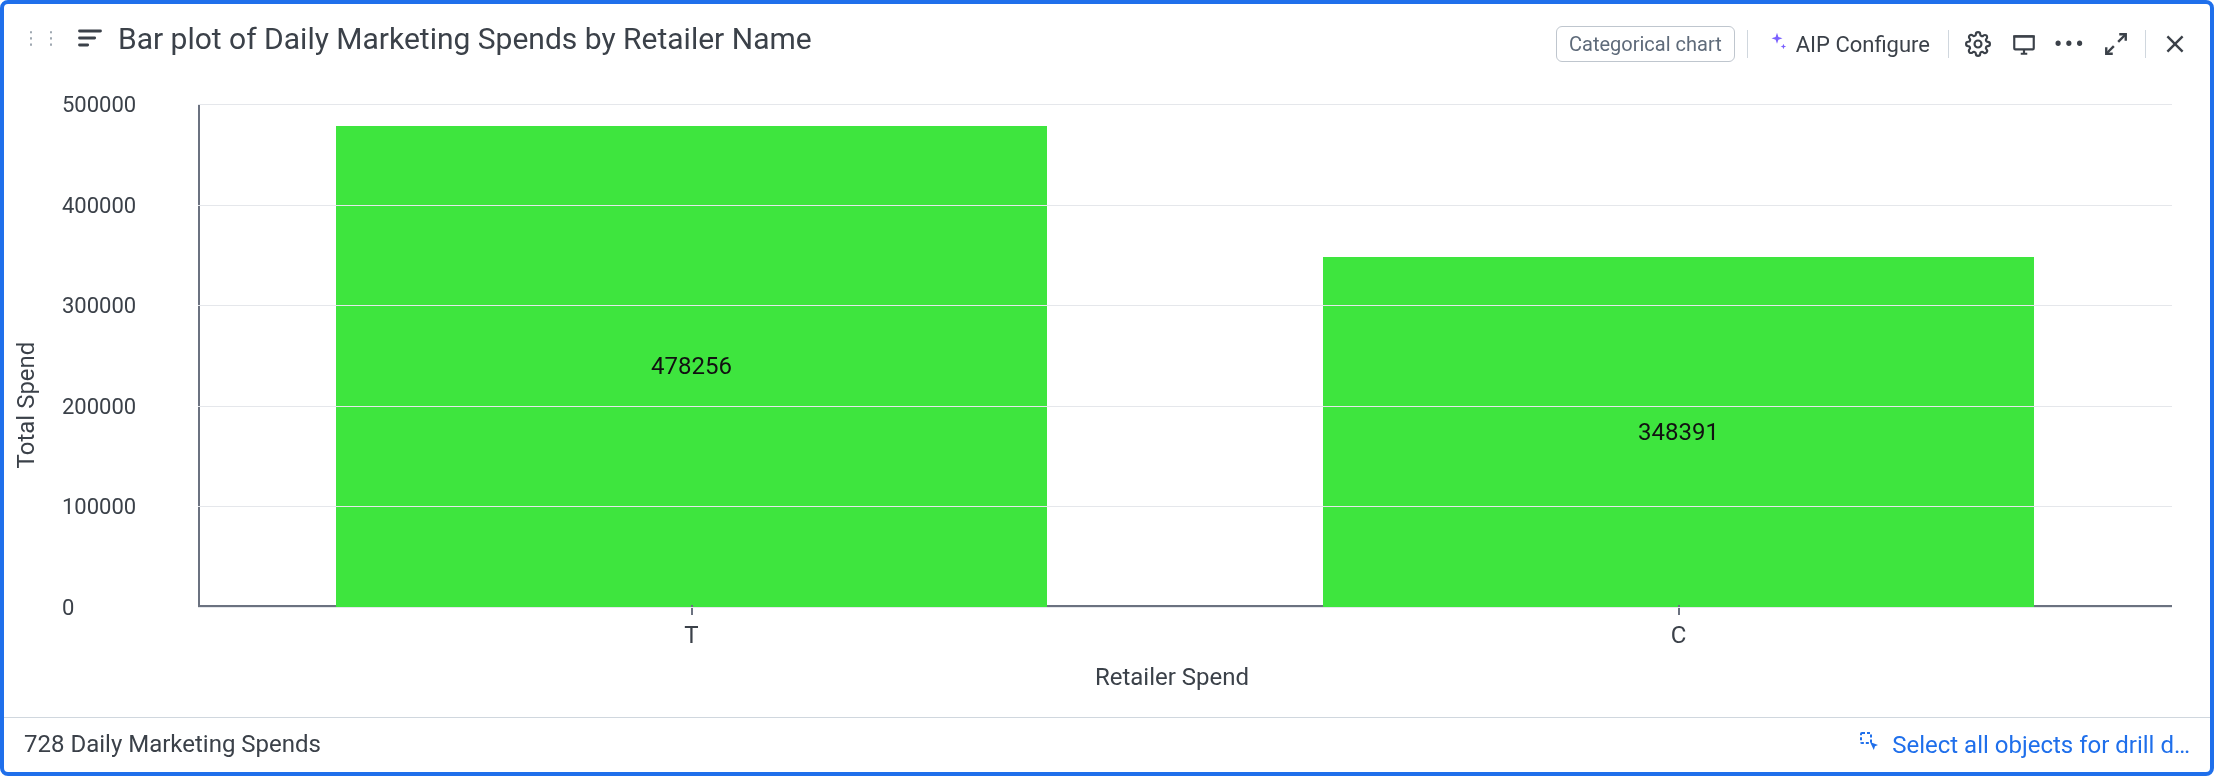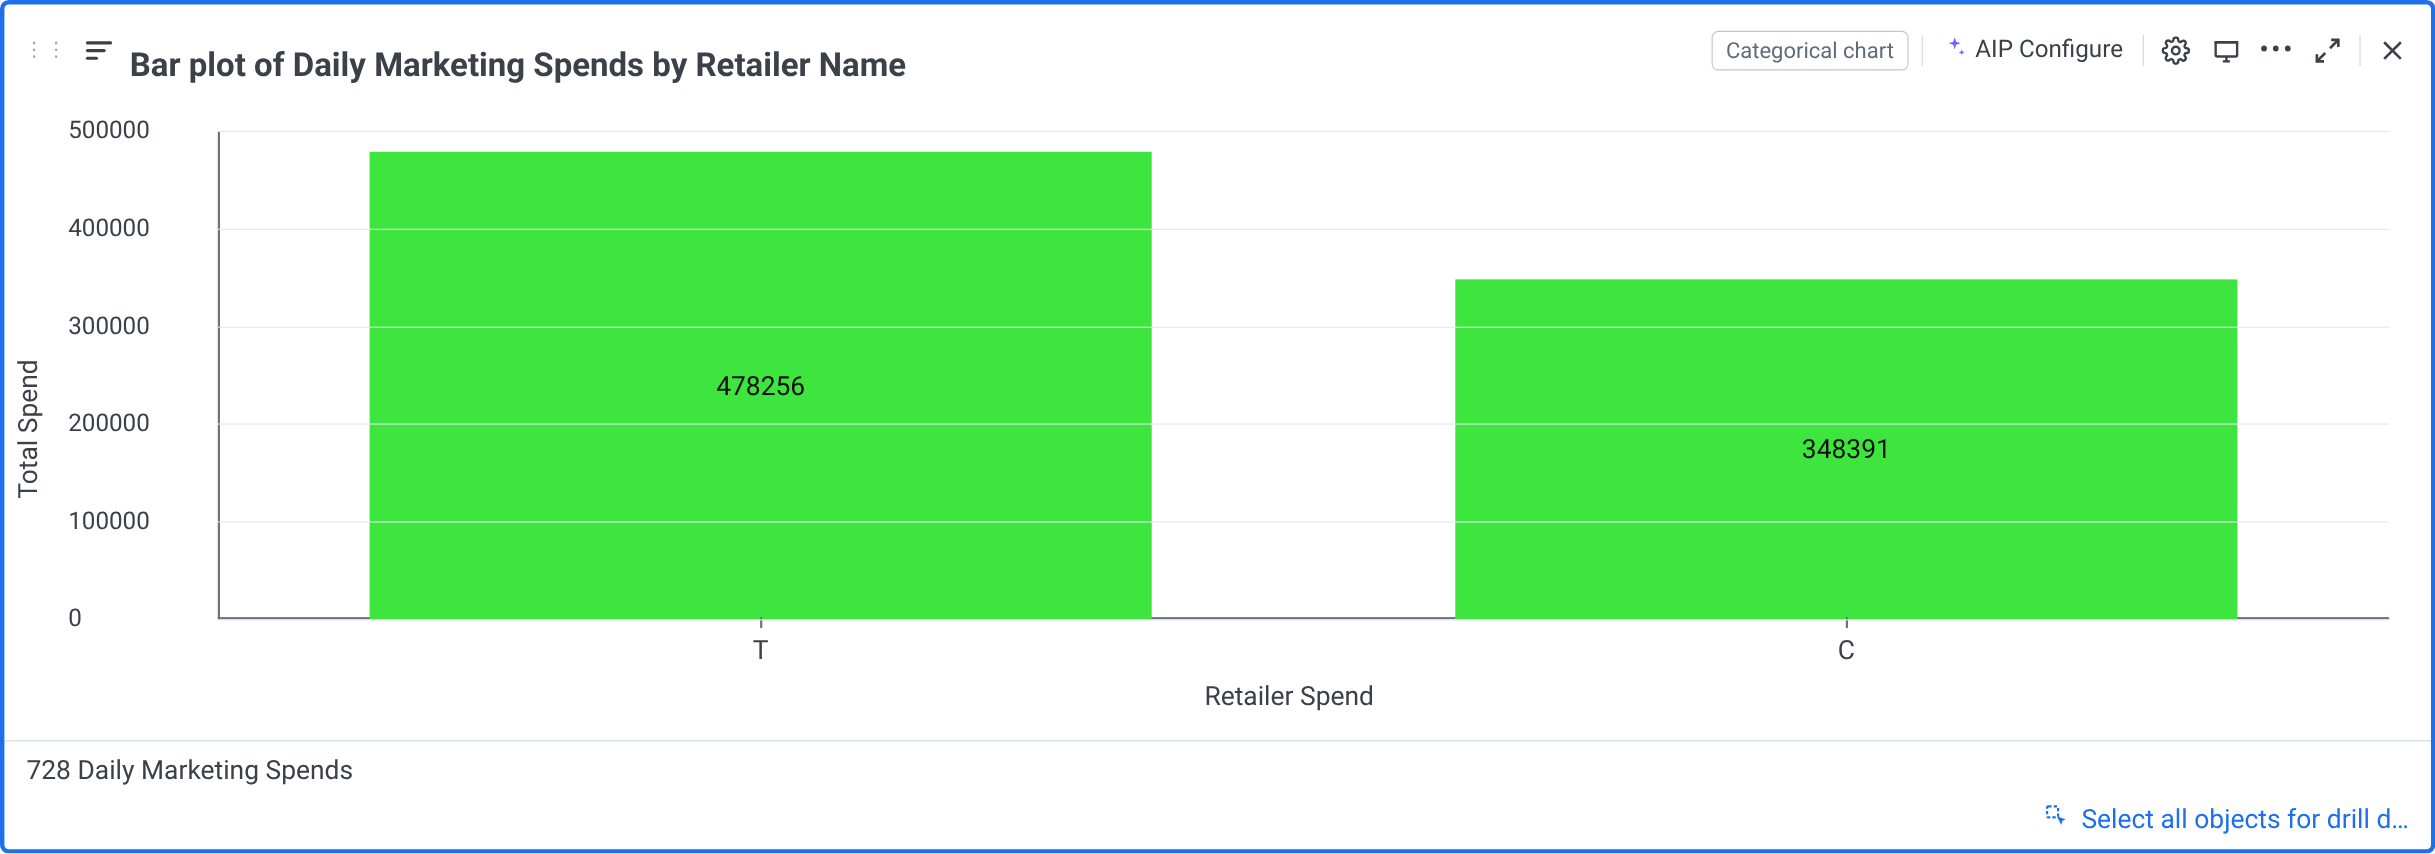--- a/index.html
+++ b/index.html
@@ -46,30 +46,30 @@
     min-width: 0;
   }
   .drag-handle {
     color: #9aa3ad;
     font-size: 18px;
     line-height: 1;
     letter-spacing: 2px;
   }
   .title {
     font-size: 30px;
-    font-weight: 700;
+    font-weight: 400;
     color: #3b4149;
     white-space: nowrap;
-    margin-top: 28px;
   }
   .bar-sort-icon svg { display: block; }
   .header .right {
     display: flex;
     align-items: center;
     gap: 12px;
+    margin-top: 12px;
   }
   .chip {
     border: 1.5px solid #bfc6ce;
     color: #5f6b7a;
     background: #fff;
     padding: 4px 12px;
     border-radius: 6px;
     font-size: 20px;
     line-height: 1.3;
   }
@@ -228,21 +228,20 @@
     padding: 12px 20px;
     font-size: 24px;
   }
   .footer .status { color: #3b4149; }
   .footer .drill {
     display: flex;
     align-items: center;
     gap: 10px;
     color: var(--link-blue);
     white-space: nowrap;
-    margin-top: 44px;
   }
   .footer .drill svg { width: 24px; height: 24px; }
 </style>
 </head>
 <body>
 
 <div class="panel">
 
   <div class="header">
     <div class="left">

